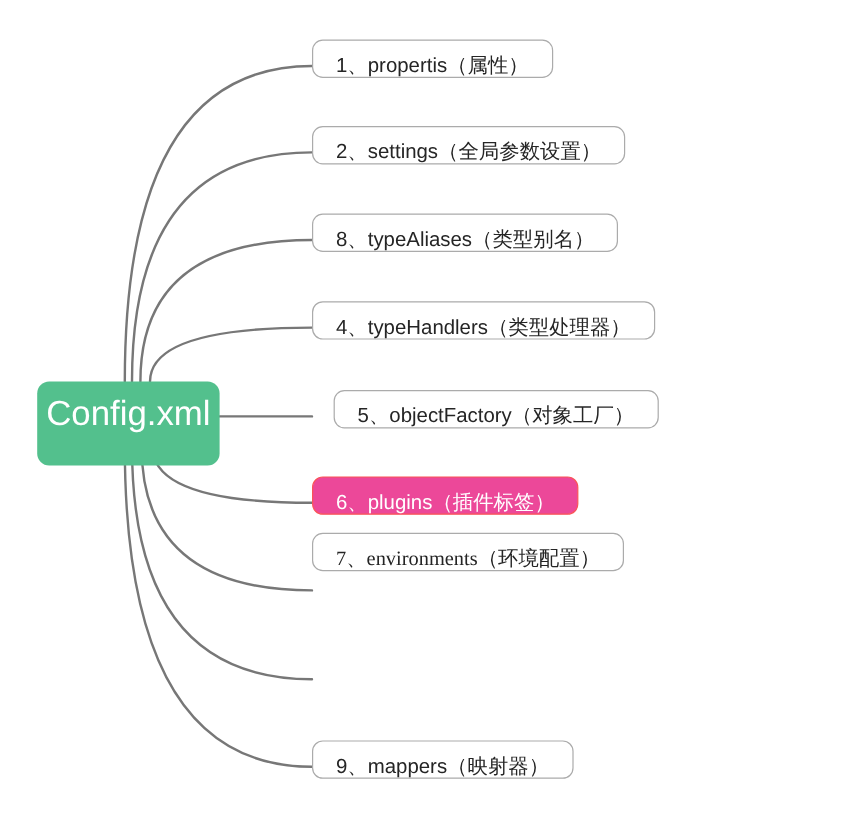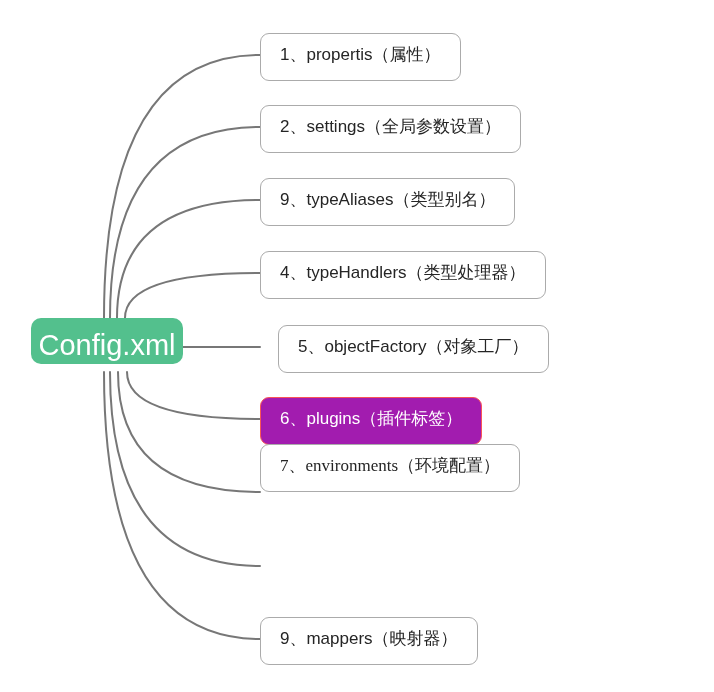--- a/index.html
+++ b/index.html
@@ -25,48 +25,48 @@
     fill: none;
     stroke: #777777;
     stroke-width: 2;
     stroke-linecap: round;
   }
   .root-node {
     position: absolute;
     left: 31px;
     top: 318px;
     width: 152px;
-    height: 46px;
+    height: 70px;
     line-height: 54px;
     text-align: center;
     background: #53c08d;
     color: #ffffff;
     font-size: 29px;
     border-radius: 10px;
     z-index: 2;
     cursor: default;
   }
   .node {
     position: absolute;
     left: 260px;
-    height: 48px;
+    height: 32px;
     line-height: 42px;
     box-sizing: border-box;
     padding: 0 19px;
     white-space: nowrap;
     background: #ffffff;
     border: 1px solid #ababab;
     border-radius: 9px;
     color: #252525;
     font-size: 17px;
     z-index: 1;
     cursor: default;
   }
   .node.highlight {
-    background: #a21caf;
+    background: #ec4899;
     border-color: #fa5457;
     color: #ffffff;
   }
   .n1 { top: 33px; }
   .n2 { top: 105px; }
   .n3 { top: 178px; }
   .n4 { top: 251px; text-align: center; }
   .n5 { top: 325px; margin-left: 18px; }
   .n6 { top: 397px; }
   .n7 { top: 444px; font-family: Liberation Serif, serif; }
@@ -87,20 +87,20 @@
     <path d="M 127,372 Q 127,419 260,419"></path>
     <path d="M 118,372 Q 118,492 260,492"></path>
     <path d="M 110,372 Q 110,566 260,566"></path>
     <path d="M 104,372 Q 104,639 260,639"></path>
   </svg>
 
   <div class="root-node">Config.xml</div>
 
   <div class="node n1">1、propertis（属性）</div>
   <div class="node n2">2、settings（全局参数设置）</div>
-  <div class="node n3">9、typeAliases（类型别名）</div>
+  <div class="node n3">8、typeAliases（类型别名）</div>
   <div class="node n4">4、typeHandlers（类型处理器）</div>
   <div class="node n5">5、objectFactory（对象工厂）</div>
   <div class="node n6 highlight">6、plugins（插件标签）</div>
   <div class="node n7">7、environments（环境配置）</div>
   <div class="node n9">9、mappers（映射器）</div>
 
 </div>
 
 </body></html>

